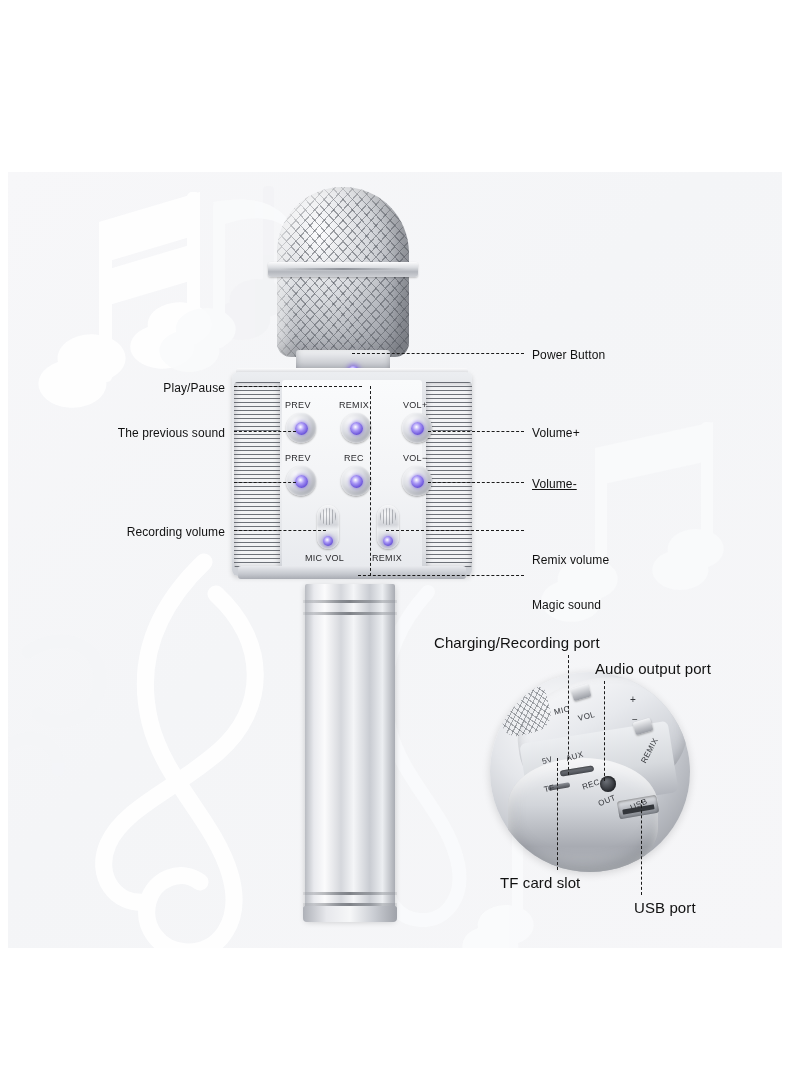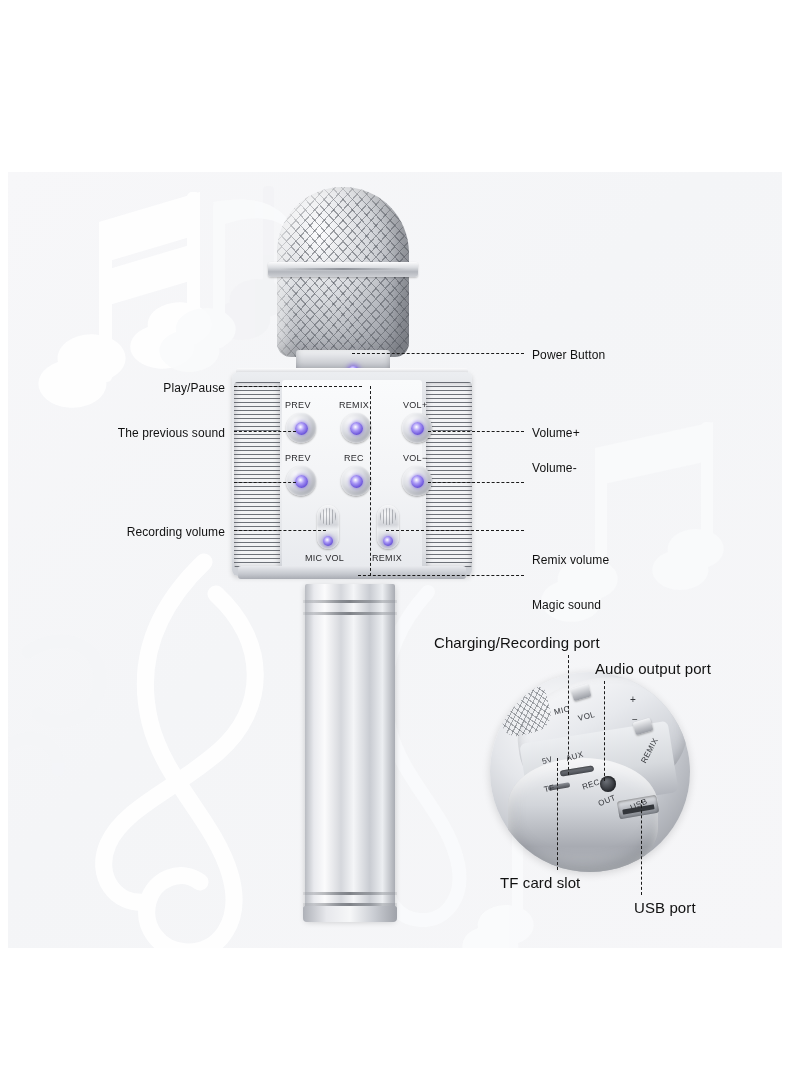--- a/index.html
+++ b/index.html
@@ -353,21 +353,21 @@
 
   <span class="lbl r" style="left:10px;top:522px;width:215px;">Recording volume</span>
   <div class="dash-h" style="left:234px;top:530px;width:92px;"></div>
 
   <span class="lbl" style="left:532px;top:345px;">Power Button</span>
   <div class="dash-h" style="left:352px;top:353px;width:172px;"></div>
 
   <span class="lbl" style="left:532px;top:423px;">Volume+</span>
   <div class="dash-h" style="left:428px;top:431px;width:96px;"></div>
 
-  <span class="lbl" style="left:532px;top:458px;">Volume-</span>
+  <span class="lbl" style="left:532px;top:474px;text-decoration:underline;">Volume-</span>
   <div class="dash-h" style="left:428px;top:482px;width:96px;"></div>
 
   <span class="lbl" style="left:532px;top:550px;">Remix volume</span>
   <div class="dash-h" style="left:386px;top:530px;width:138px;"></div>
 
   <span class="lbl" style="left:532px;top:595px;">Magic sound</span>
   <div class="dash-h" style="left:358px;top:575px;width:166px;"></div>
   <div class="dash-v" style="left:370px;top:386px;height:190px;"></div>
 
   <div class="inset">

